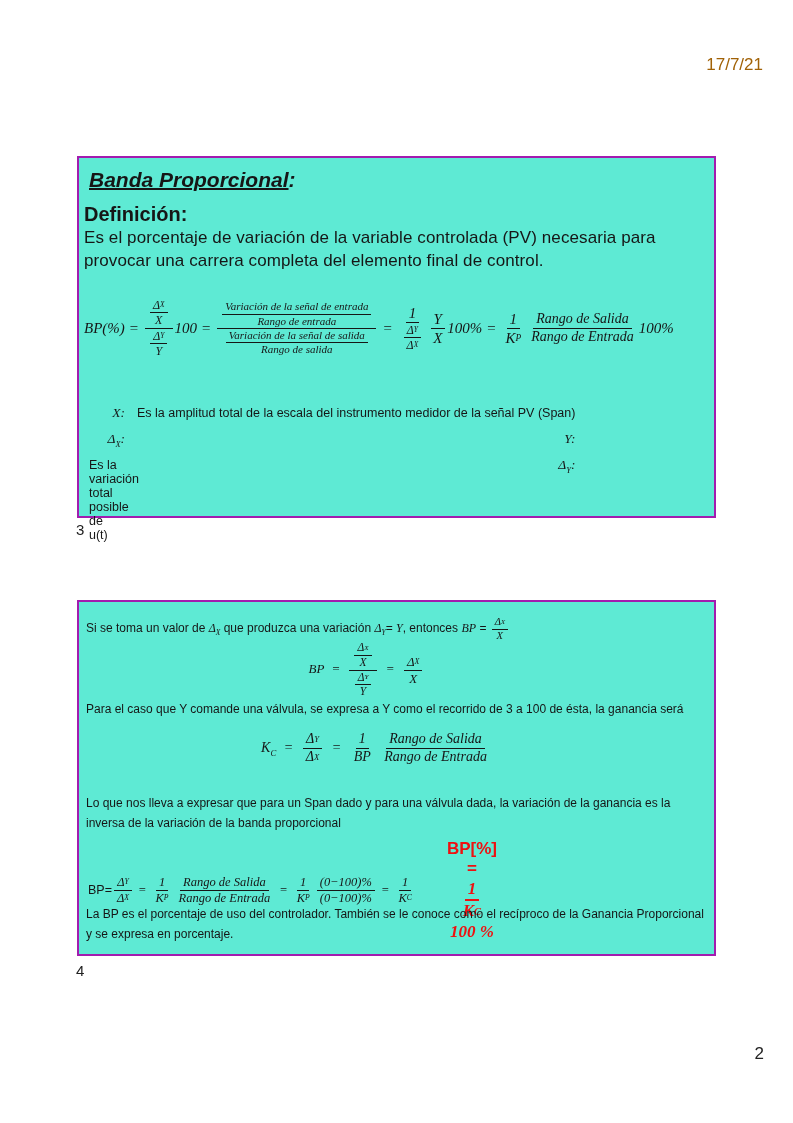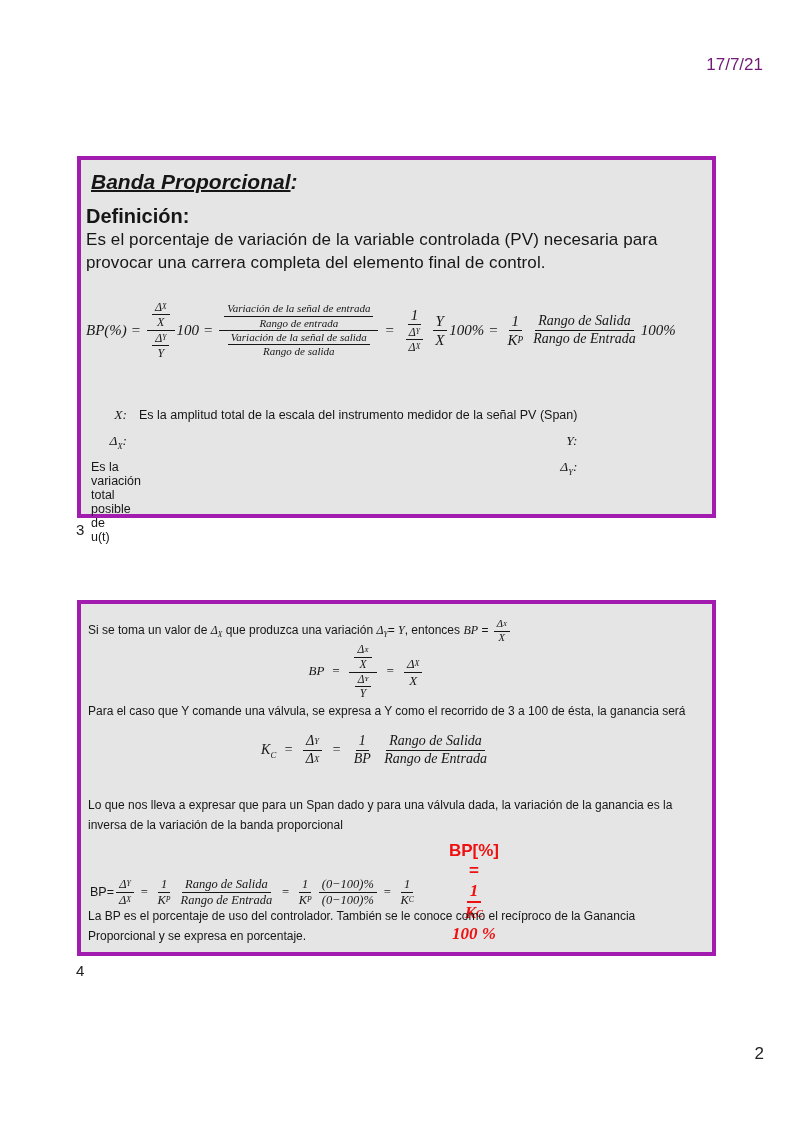--- a/index.html
+++ b/index.html
@@ -1,27 +1,27 @@
 <!DOCTYPE html>
 <html style="--red: #ee1111;"><head>
 <meta charset="utf-8">
 <style>
   * { margin:0; padding:0; box-sizing:border-box; }
   html,body { background:#ffffff; }
   .page {
     position:relative; width:793px; height:1123px; background:#fff;
     font-family:"Liberation Sans", sans-serif; color:#161616; overflow:hidden;
   }
-  .date { position:absolute; top:55px; right:30px; font-size:17px; color:#701a75; }
+  .date { position:absolute; top:55px; right:30px; font-size:17px; color:#a16207; }
   .page-num { position:absolute; top:1044px; right:29px; font-size:17px; color:#222; }
   .slide-num { position:absolute; left:76px; font-size:15px; color:#222; }
   .num3 { top:521px; }
   .num4 { top:962px; }
 
-  .slide { position:absolute; left:77px; width:639px; border:4px solid #a21caf; background:#e5e5e5; }
+  .slide { position:absolute; left:77px; width:639px; border:2px solid #a21caf; background:#5eead4; }
   .slide1 { top:156px; height:362px; }
   .slide2 { top:600px; height:356px; }
 
   
   .m  { font-family:"Liberation Serif", serif; font-style:italic; }
   sub { font-size:0.62em; font-style:inherit; line-height:0; }
   .fr { display:inline-flex; flex-direction:column; align-items:center; justify-content:center;
         vertical-align:middle; text-align:center; line-height:1.2; margin:0 2px; }
   .fr > .nu { border-bottom:1.3px solid currentColor; padding:0 3px;
               display:flex; align-items:center; justify-content:center; }

